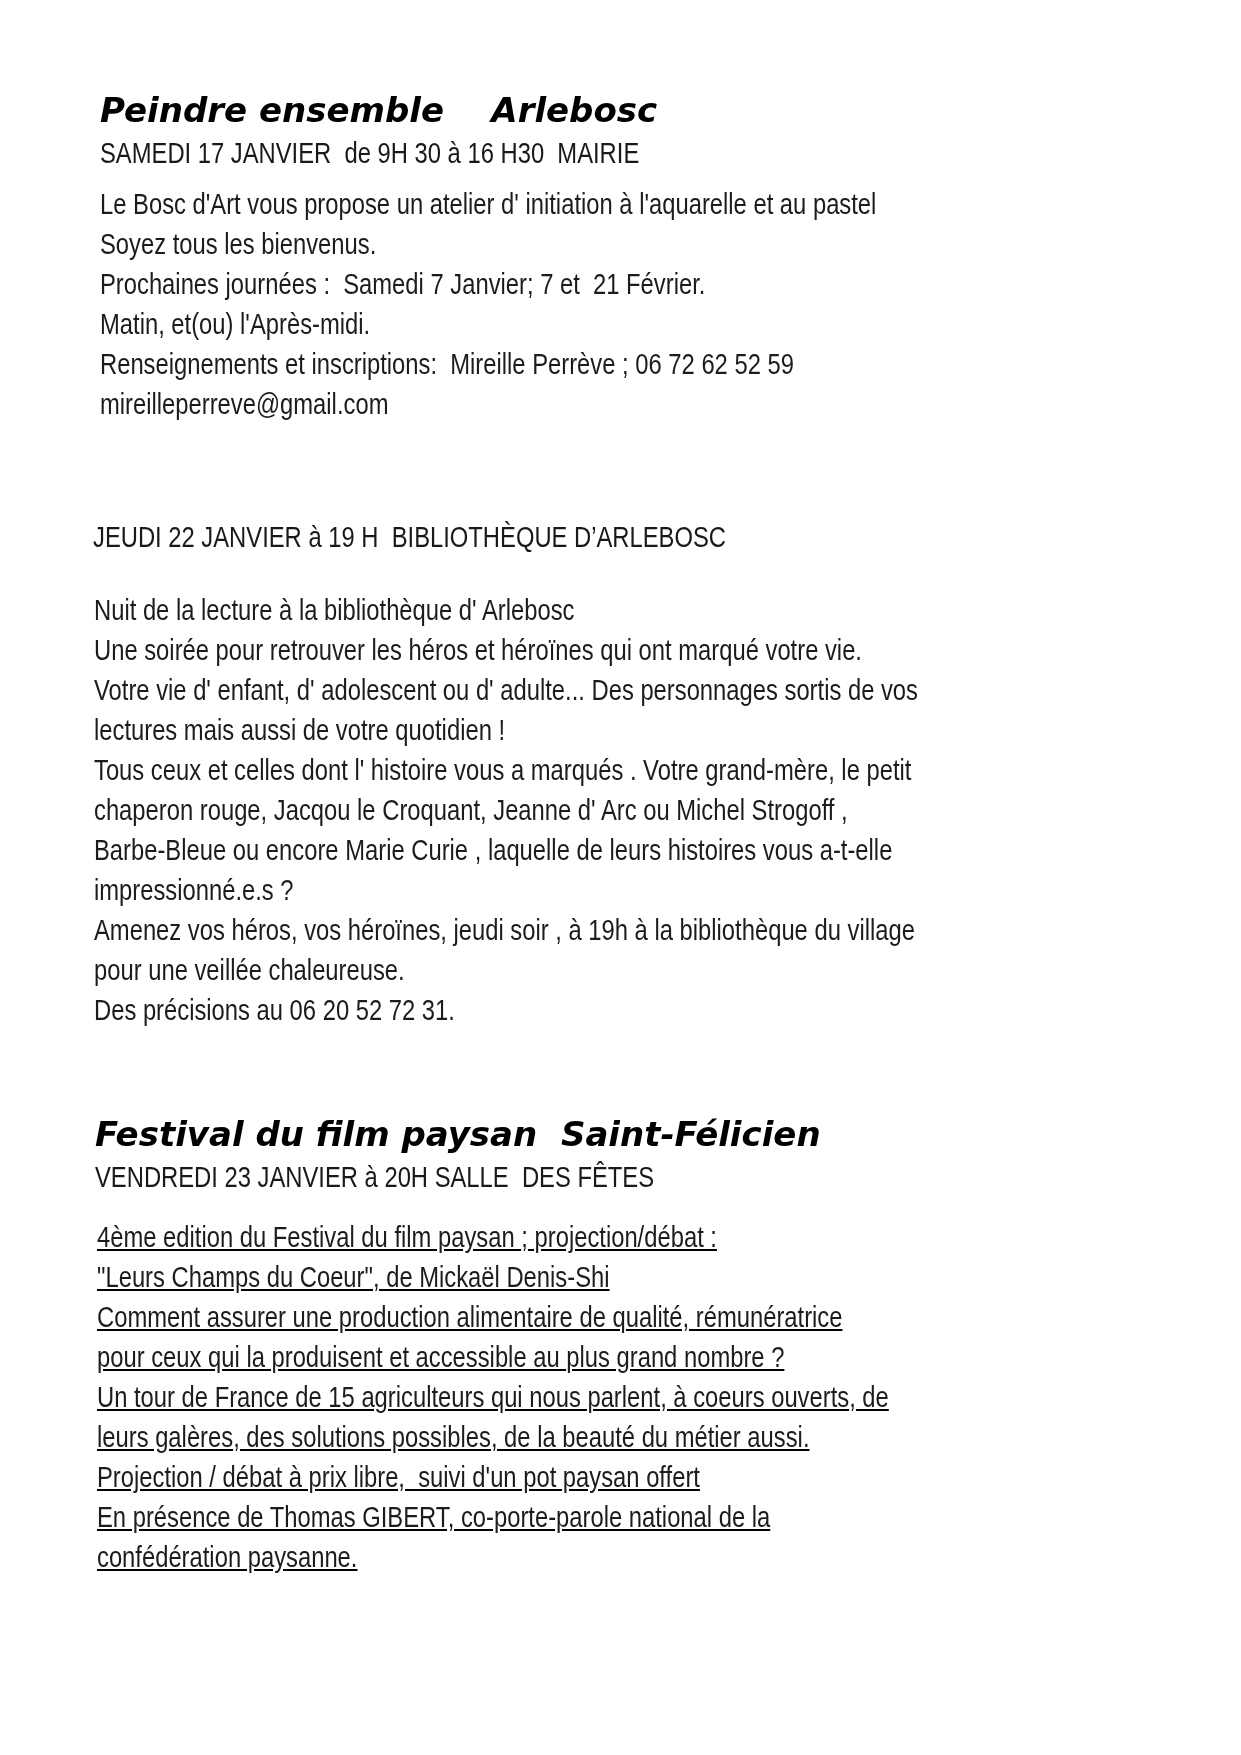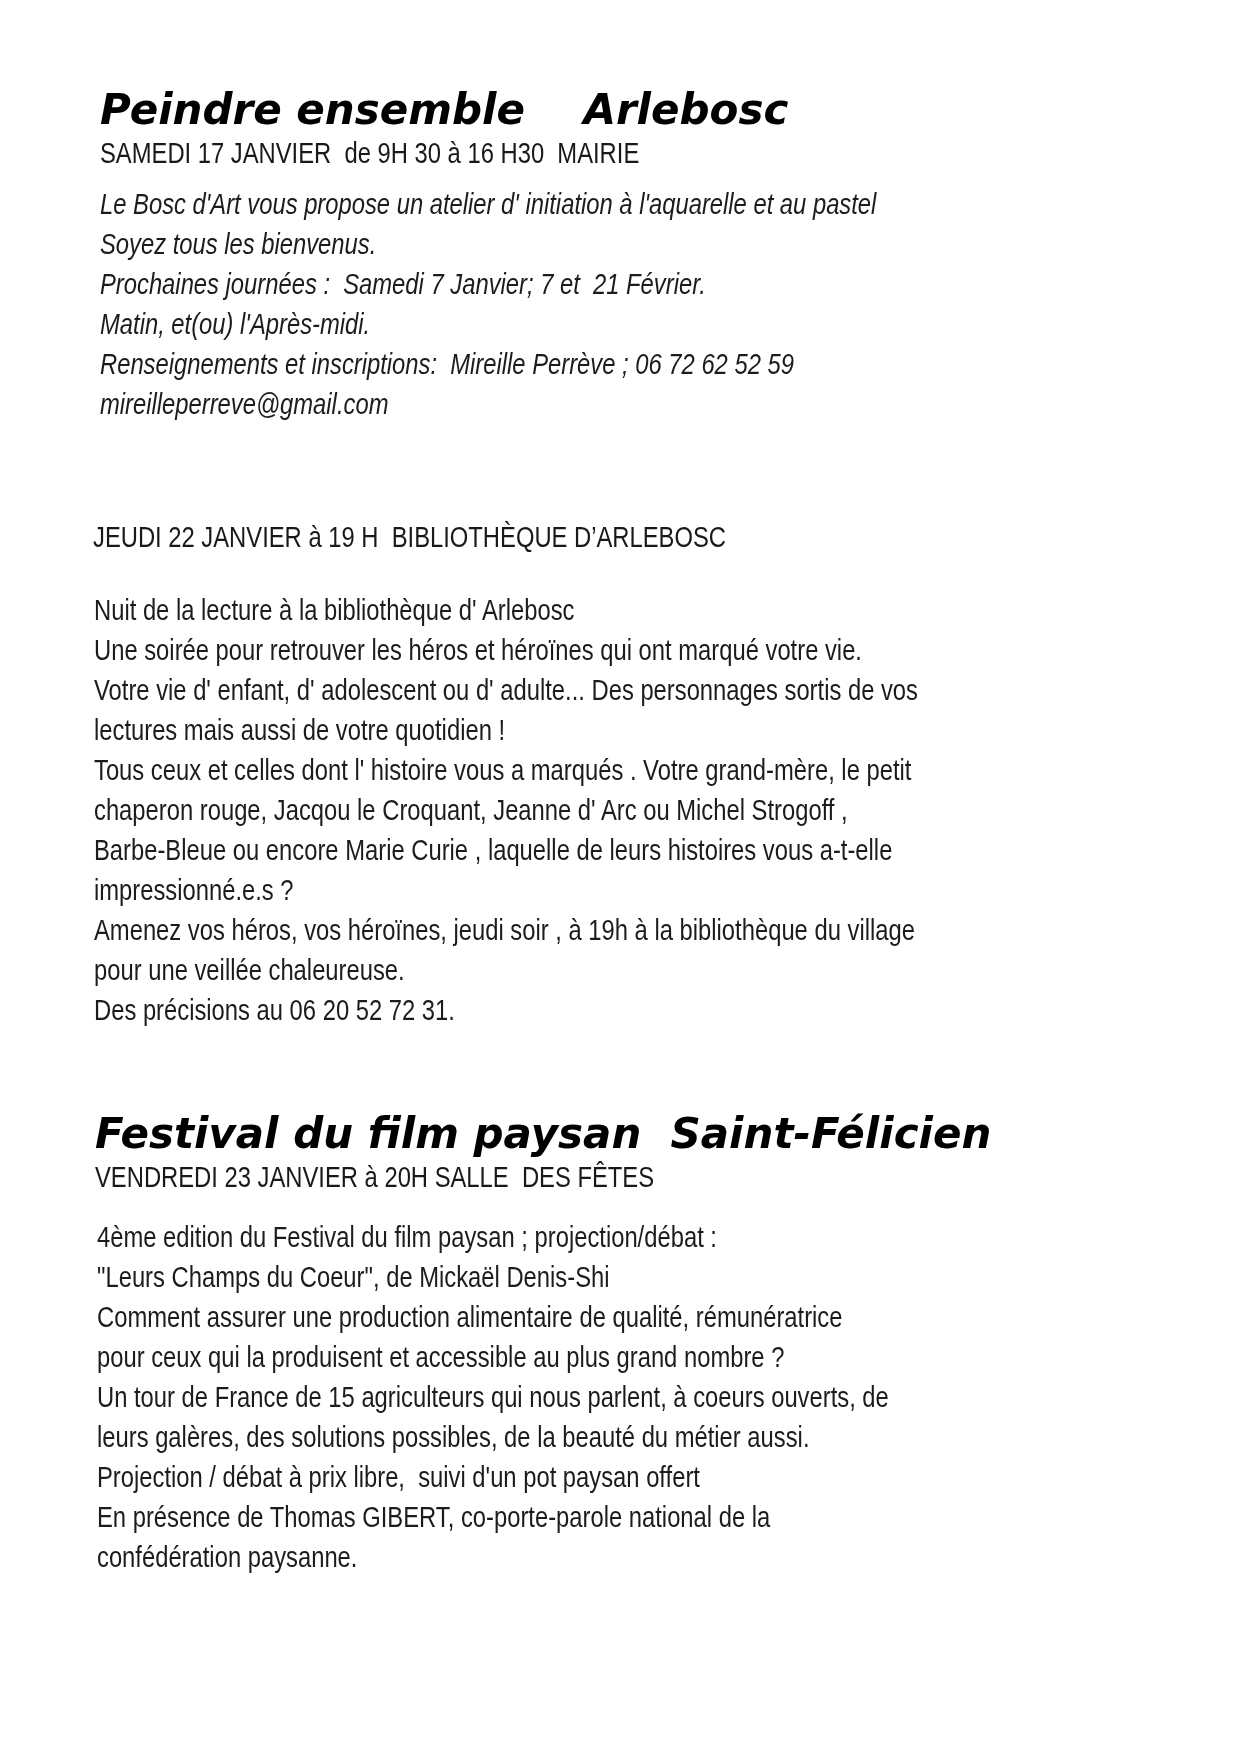--- a/index.html
+++ b/index.html
@@ -10,21 +10,21 @@
     height: 1755px;
     background: #ffffff;
     overflow: hidden;
     font-family: "Liberation Sans", "DejaVu Sans", sans-serif;
   }
   .abs { position: absolute; }
   .section-title {
     font-family: "DejaVu Sans", "Liberation Sans", sans-serif;
     font-weight: bold;
     font-style: italic;
-    font-size: 42px;
+    font-size: 34px;
     line-height: 44px;
     color: #000000;
     white-space: pre;
     letter-spacing: 0px;
   }
   .subtitle-line, .body-line {
     font-size: 29px;
     line-height: 40px;
     color: #1c1c1c;
     white-space: pre;
@@ -35,21 +35,21 @@
   .subtitle-line { color: #191919; }
   .body-block .body-line { display: block; }
 </style>
 </head>
 <body>
 
 <div class="page">
 
   <div class="abs section-title" style="top:88px; left:100px;">Peindre ensemble    Arlebosc</div>
   <div class="abs subtitle-line" style="top:133px; left:100px;">SAMEDI 17 JANVIER  de 9H 30 à 16 H30  MAIRIE</div>
-  <div class="abs body-block" style="top:184px; left:100px;font-style:italic;">
+  <div class="abs body-block" style="top:184px; left:100px;">
     <div class="body-line">Le Bosc d'Art vous propose un atelier d' initiation à l'aquarelle et au pastel</div>
     <div class="body-line">Soyez tous les bienvenus.</div>
     <div class="body-line">Prochaines journées :  Samedi 7 Janvier; 7 et  21 Février.</div>
     <div class="body-line">Matin, et(ou) l'Après-midi.</div>
     <div class="body-line">Renseignements et inscriptions:  Mireille Perrève ; 06 72 62 52 59</div>
     <div class="body-line">mireilleperreve@gmail.com</div>
   </div>
 
   <div class="abs subtitle-line" style="top:517px; left:93px;">JEUDI 22 JANVIER à 19 H  BIBLIOTHÈQUE D’ARLEBOSC</div>
   <div class="abs body-block" style="top:582px; left:94px;margin-top:8px;">
@@ -61,21 +61,21 @@
     <div class="body-line">chaperon rouge, Jacqou le Croquant, Jeanne d' Arc ou Michel Strogoff ,</div>
     <div class="body-line">Barbe-Bleue ou encore Marie Curie , laquelle de leurs histoires vous a-t-elle</div>
     <div class="body-line">impressionné.e.s ?</div>
     <div class="body-line">Amenez vos héros, vos héroïnes, jeudi soir , à 19h à la bibliothèque du village</div>
     <div class="body-line">pour une veillée chaleureuse.</div>
     <div class="body-line">Des précisions au 06 20 52 72 31.</div>
   </div>
 
   <div class="abs section-title" style="top:1112px; left:95px;">Festival du film paysan  Saint-Félicien</div>
   <div class="abs subtitle-line" style="top:1157px; left:95px;">VENDREDI 23 JANVIER à 20H SALLE  DES FÊTES</div>
-  <div class="abs body-block" style="top:1217px; left:97px;">
+  <div class="abs body-block" style="top:1217px; left:97px;text-decoration:underline;">
     <div class="body-line">4ème edition du Festival du film paysan ; projection/débat :</div>
     <div class="body-line">"Leurs Champs du Coeur", de Mickaël Denis-Shi</div>
     <div class="body-line">Comment assurer une production alimentaire de qualité, rémunératrice</div>
     <div class="body-line">pour ceux qui la produisent et accessible au plus grand nombre ?</div>
     <div class="body-line">Un tour de France de 15 agriculteurs qui nous parlent, à coeurs ouverts, de</div>
     <div class="body-line">leurs galères, des solutions possibles, de la beauté du métier aussi.</div>
     <div class="body-line">Projection / débat à prix libre,  suivi d'un pot paysan offert</div>
     <div class="body-line">En présence de Thomas GIBERT, co-porte-parole national de la</div>
     <div class="body-line">confédération paysanne.</div>
   </div>

